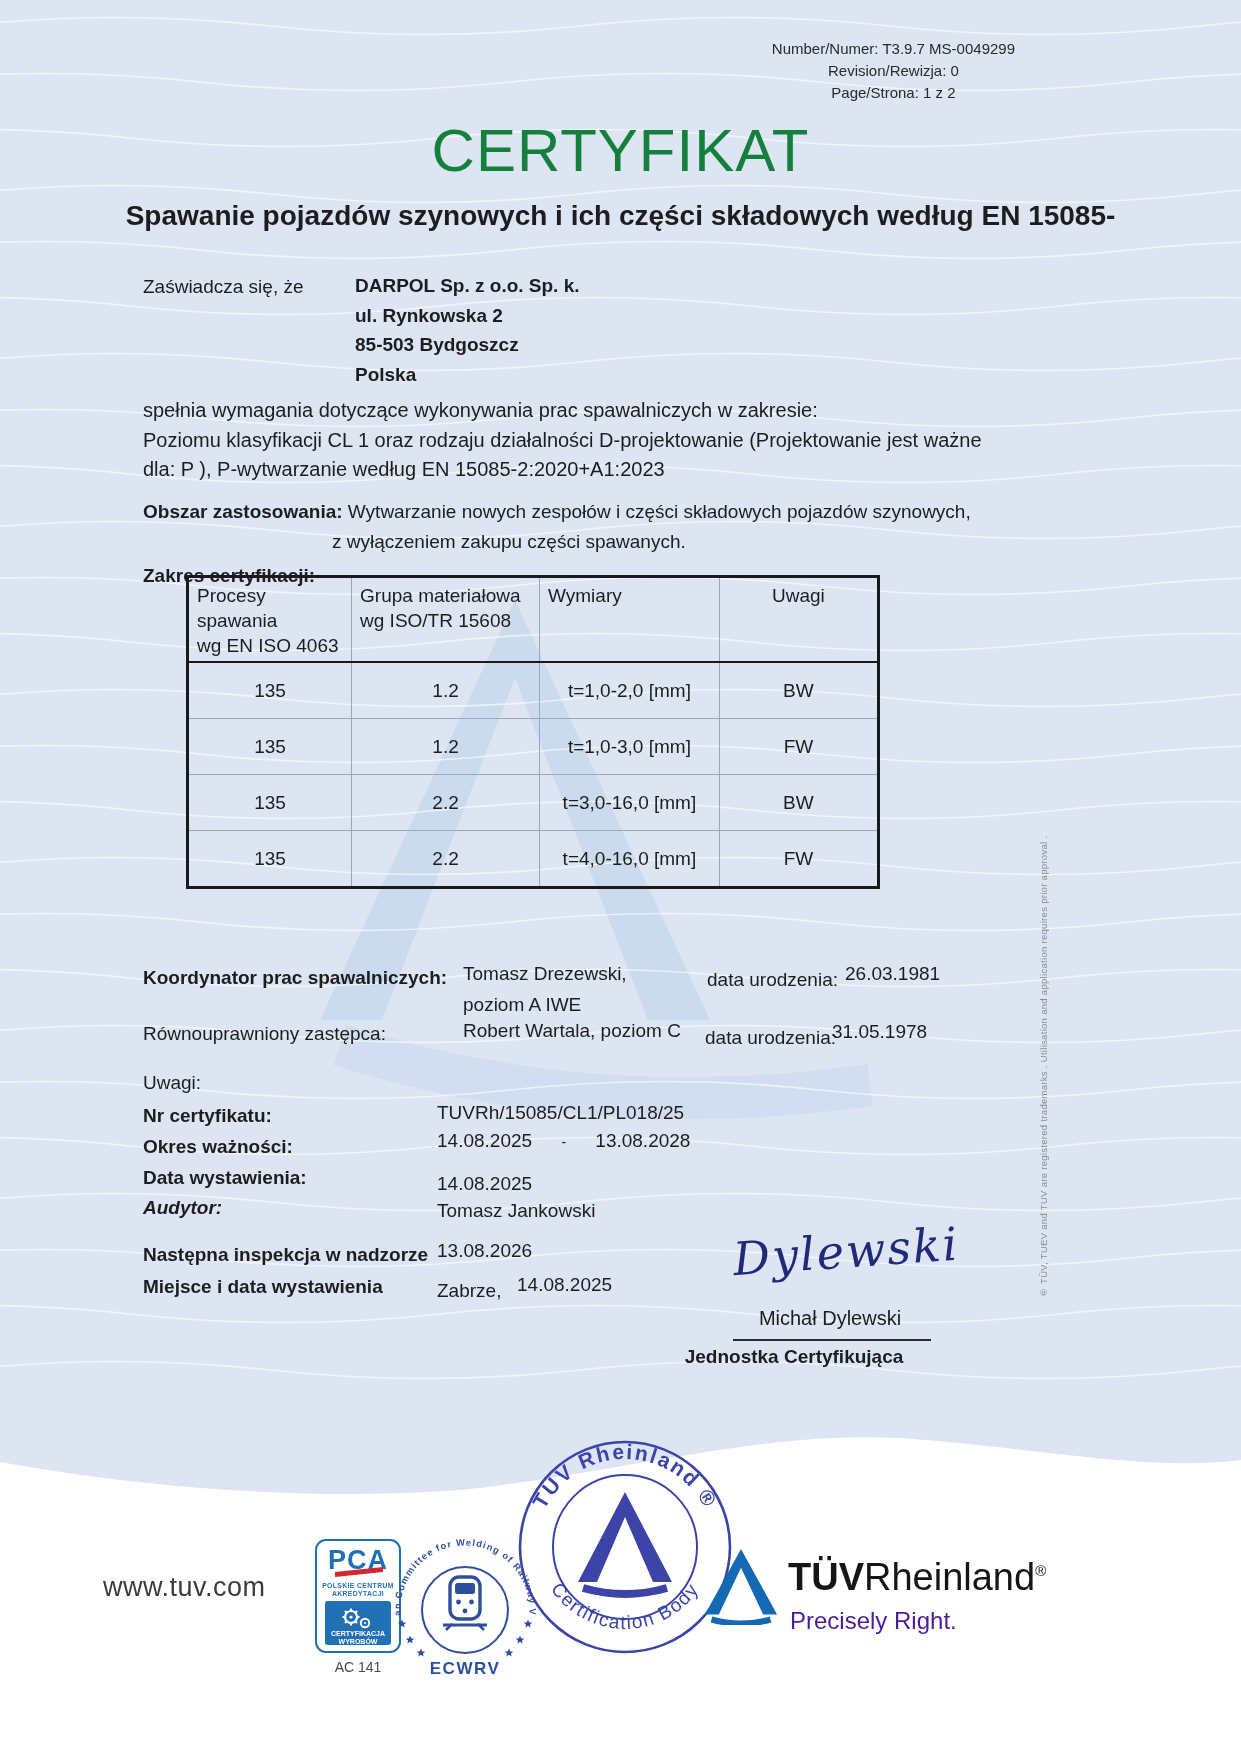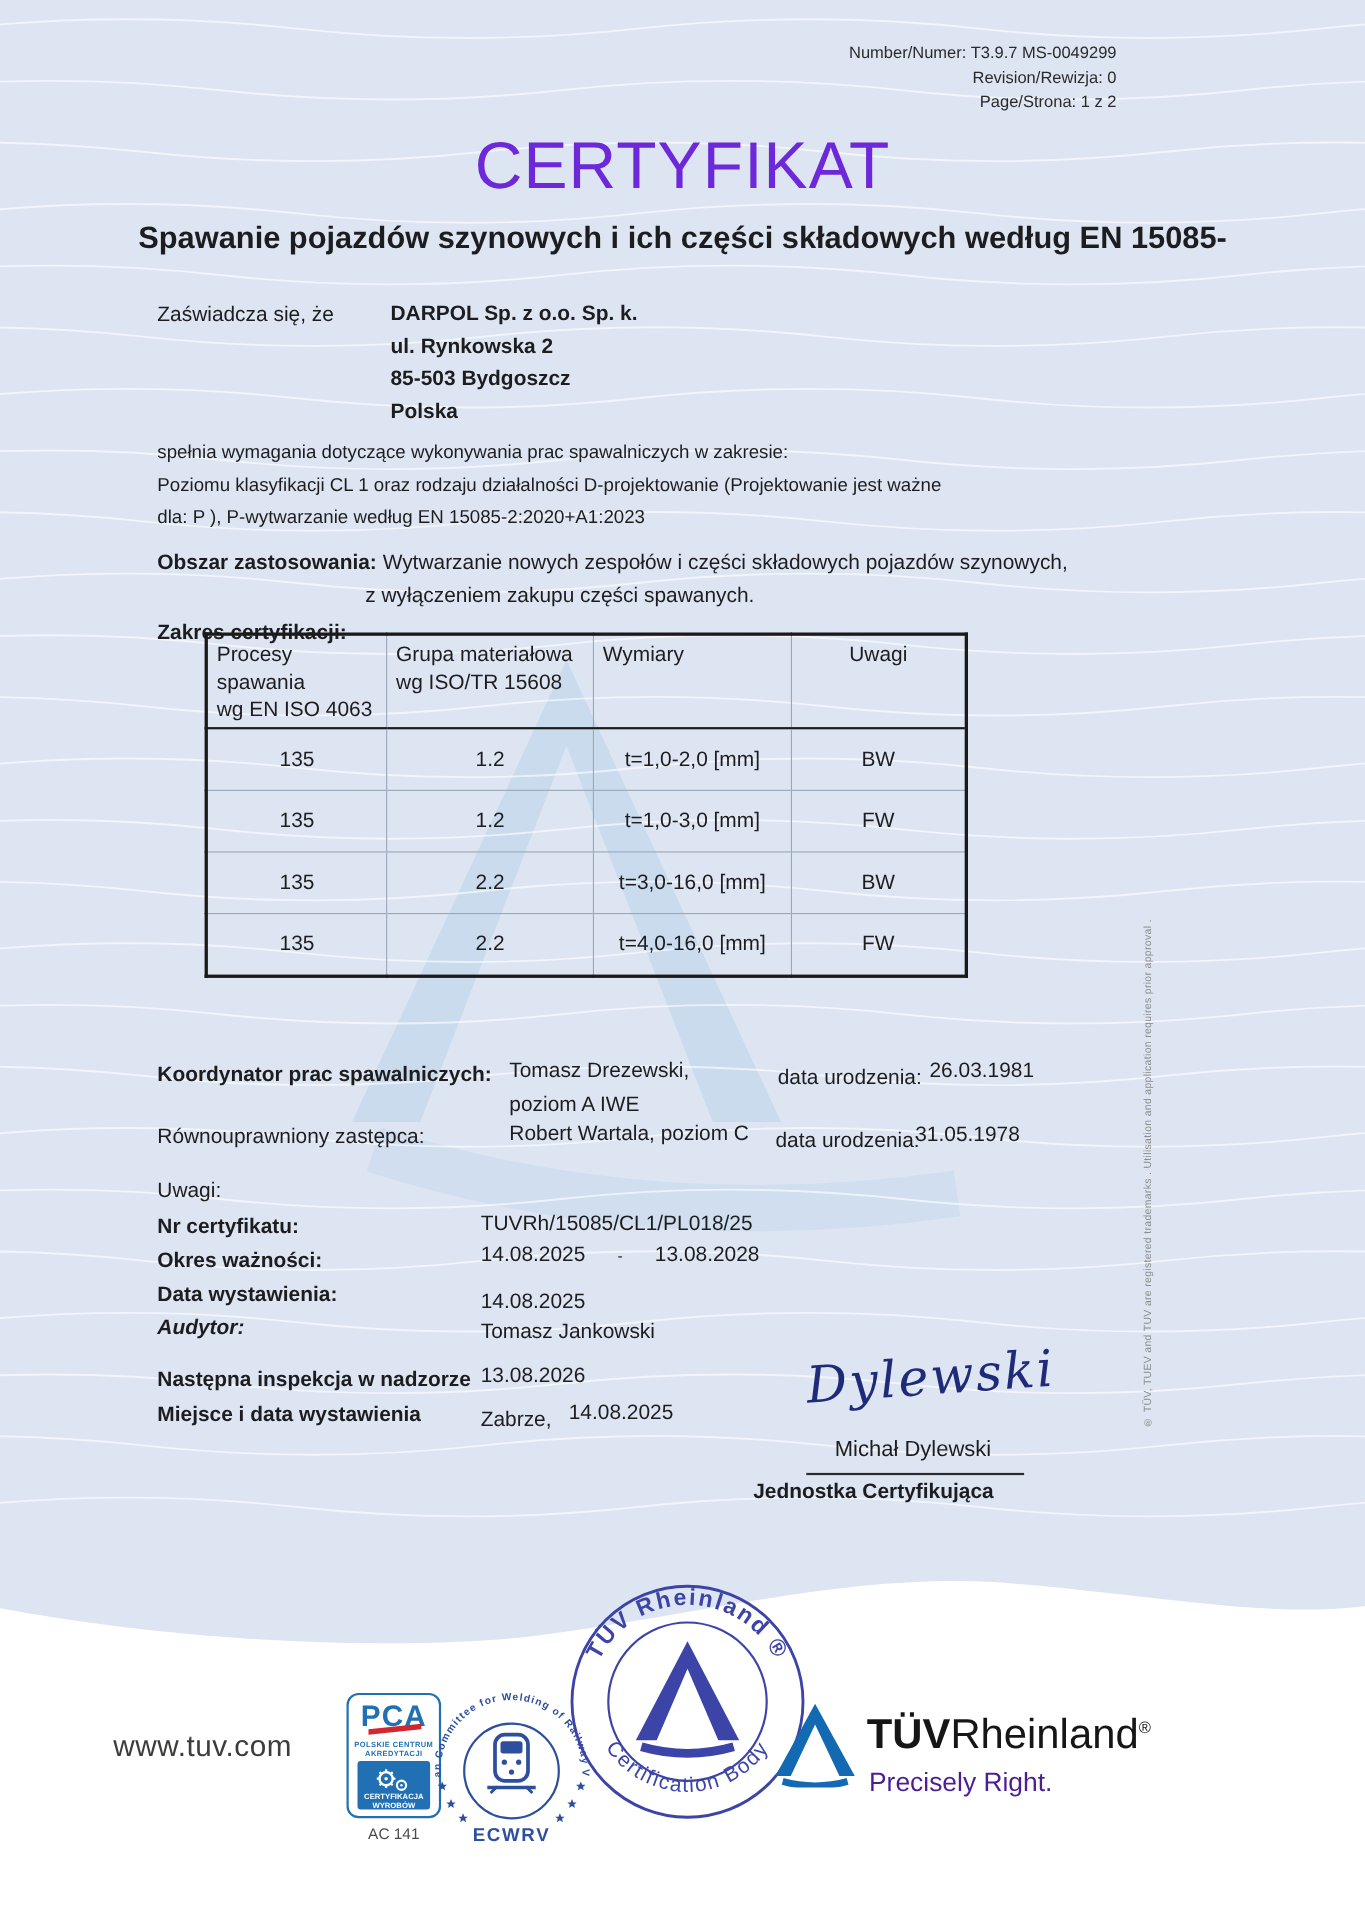--- a/index.html
+++ b/index.html
@@ -1,26 +1,26 @@
 <!DOCTYPE html>
 <html style="--page-bg: #dce5f1; --watermark: #c6d8ed; --text: #1d1d1f; --stamp-blue: #3c44a8; --brand-blue: #1469b3; --pca-blue: #2170b4; --pca-red: #d22630; --ecwrv-blue: #2d4f9e; --signature-ink: #1f2b78;"><head>
 <meta charset="utf-8">
 <style>
   html,body{margin:0;padding:0;background:#fff;}
   .page{position:relative;width:1241px;height:1755px;overflow:hidden;background:#fff;
         font-family:"Liberation Sans",sans-serif;color:var(--text,#1d1d1f);}
   .abs{position:absolute;}
   #bg-svg{position:absolute;left:0;top:0;}
-  .meta{right:226px;top:38px;text-align:right;font-size:15px;line-height:22px;color:#2a2a2a;}
-  .title{left:0;right:0;top:116px;text-align:center;font-size:60px;letter-spacing:1px;color:#6d28d9;}
+  .meta{right:226px;top:38px;text-align:center;font-size:15px;line-height:22px;color:#2a2a2a;}
+  .title{left:0;right:0;top:116px;text-align:center;font-size:60px;letter-spacing:1px;color:#15803d;}
   .subtitle{left:0;right:0;top:200px;text-align:center;font-size:28px;font-weight:bold;line-height:32px;}
   .t19{font-size:19px;}
   .bold{font-weight:bold;}
   .company div{font-weight:bold;font-size:19px;line-height:29.5px;}
-  .req div{font-size:17px;line-height:29.5px;}
+  .req div{font-size:20px;line-height:29.5px;}
   table.scopetab{border-collapse:collapse;border:3px solid #1a1a1a;background:transparent;}
   table.scopetab th{font-weight:normal;text-align:left;vertical-align:top;padding:5px 8px 3px 8px;
     font-size:19px;line-height:25px;border-bottom:2.5px solid #1a1a1a;border-left:1px solid #9aa7b8;}
   table.scopetab th:first-child,table.scopetab td:first-child{border-left:none;}
   table.scopetab td{border-left:1px solid #9aa7b8;border-top:1px solid #9aa7b8;text-align:center;
     font-size:19px;height:53px;vertical-align:middle;}
   table.scopetab th.center{text-align:center;}
   .lbl{font-size:19px;font-weight:bold;}
   .val{font-size:19px;}
   .sig-hand{font-family:"DejaVu Serif",serif;font-style:italic;font-size:46px;color:var(--signature-ink,#1f2b78);

